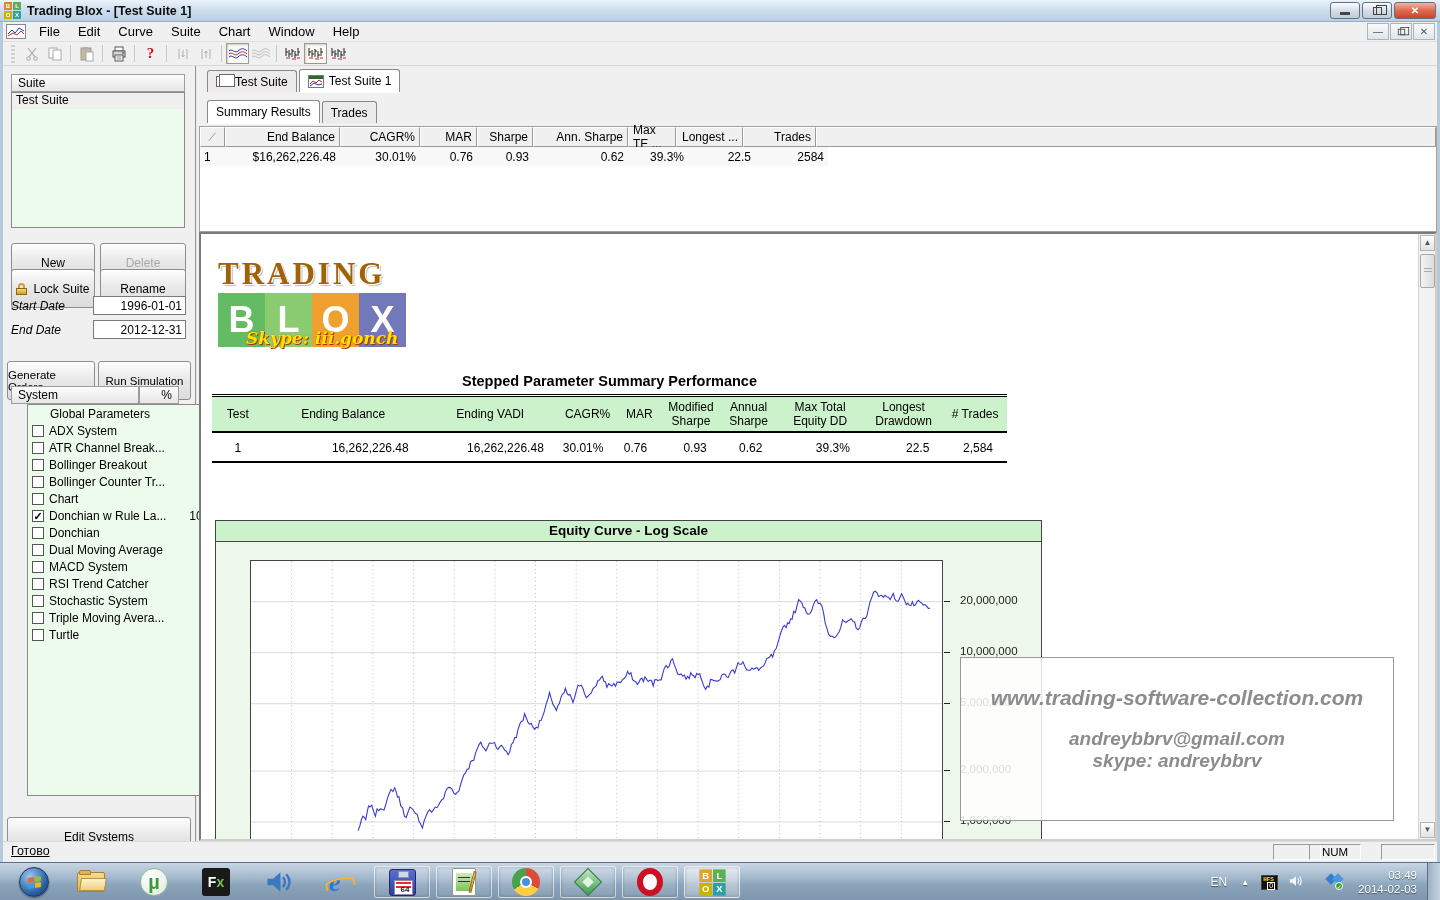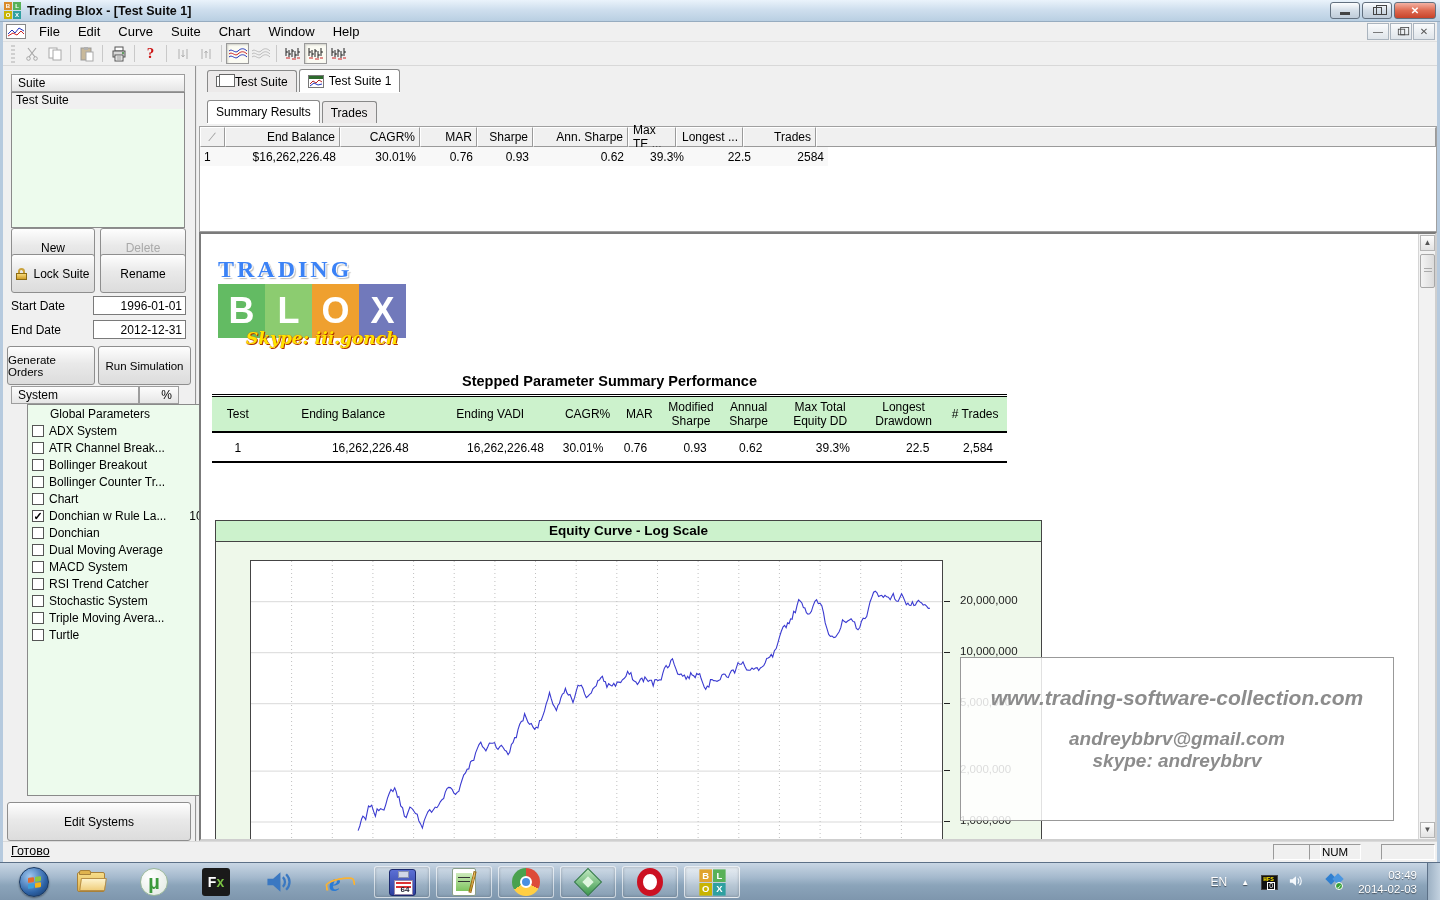--- a/index.html
+++ b/index.html
@@ -49,23 +49,23 @@
   .appbody { position:relative; height:775px; }
   .sidebar { position:absolute; left:0; top:0; width:194px; height:775px; background:#f0f0f0; border-right:2px groove #e8e8e8; }
   .main { position:absolute; left:196px; top:0; right:0; height:775px; background:#f0f0f0; }
 
   
   .panelhdr { position:absolute; height:18px; background:linear-gradient(#fdfdfd,#e6e6e6);
     border:1px solid #9d9d9d; font-size:12px; padding:1px 6px; }
   .listbox { position:absolute; background:#edfbed; border:1px solid #8a8a8a; overflow:hidden; }
   .suite-item { height:16px; padding:0 4px; font-size:12px; background:#f0f0f0; }
   .btn { position:absolute; height:39px; background:linear-gradient(#fefefe,#e9e9e9 45%,#dcdcdc);
-    border:1px solid #8e8e8e; border-radius:3px; font-size:12px; display:flex; align-items:center; justify-content:center; }
+    border:1px solid #8e8e8e; border-radius:3px; font-size:12px; display:flex; align-items:center; justify-content:center;margin-top:15px; }
   .btn.disabled { color:#a9a9a9; }
-  .lbl { position:absolute; font-size:12px; }
+  .lbl { position:absolute; font-size:12px;font-style:italic; }
   .input { position:absolute; height:19px; background:#fff; border:1px solid #7a7a7a; font-size:12px;
     display:flex; align-items:center; justify-content:flex-end; padding:0 3px; }
   .lock-ic { width:12px; height:12px; position:relative; margin-right:5px; }
   .lock-ic .shack { position:absolute; left:2px; top:0; width:7px; height:6px; border:2px solid #caa23c; border-bottom:none; border-radius:4px 4px 0 0; }
   .lock-ic .bod { position:absolute; left:0; top:5px; width:11px; height:7px; background:linear-gradient(#f7d877,#cf9e2a); border:1px solid #8a6a14; }
 
   .sys-item { height:17px; display:flex; align-items:center; font-size:12px; padding:0 4px; }
   .cb { width:12px; height:12px; border:1px solid #555; background:#fff; margin-right:5px; flex:none;
     font-size:11px; line-height:10px; text-align:center; font-weight:bold; }
   .sys-name { flex:1; white-space:nowrap; overflow:hidden; }
@@ -85,22 +85,22 @@
   .grid { position:absolute; left:0; top:60px; right:0; height:106px; background:#fff; border:1px solid #a0a0a0; }
   .gridrow { display:flex; }
   .gh { height:20px; background:#f0f0f0; border:1px solid; border-color:#fff #9a9a9a #9a9a9a #fff;
     font-size:12px; display:flex; align-items:center; justify-content:flex-end; padding:0 4px; }
   .gc { height:19px; font-size:12px; display:flex; align-items:center; justify-content:flex-end; padding:0 4px; background:#f8f8f8; }
 
   
   .report { position:absolute; left:0; top:166px; right:0; height:609px; background:#fff;
     border:2px inset #cfcfcf; overflow:hidden; }
   .logo { position:absolute; left:17px; top:22px; width:228px; height:98px; }
-  .logo-trading { font-family:"Liberation Serif", serif; font-weight:bold; font-size:24px; letter-spacing:3px;
-    color:#3b82f6; text-shadow:1px 1px 0 #fff, 2px 2px 1px #bbb; }
+  .logo-trading { font-family:"Liberation Serif", serif; font-weight:bold; font-size:31px; letter-spacing:3px;
+    color:#a16207; text-shadow:1px 1px 0 #fff, 2px 2px 1px #bbb; }
   .tilerow { display:flex; margin-top:1px; }
   .tile { width:47px; height:54px; color:#fff; font-weight:bold; font-size:36px; display:flex; align-items:center; justify-content:center; font-family:"Liberation Sans", sans-serif; }
   .overlay-script { position:absolute; font-family:"DejaVu Serif", serif; font-style:italic; font-weight:bold;
     color:#ffe400; text-shadow:0 0 1px #cc4400, 1px 1px 0 #aa3300; white-space:nowrap; }
   .report-title { position:absolute; left:285px; top:60px; font-size:23px; font-weight:bold; color:#c9efc9; }
   .sum-title { position:absolute; left:11px; top:139px; width:795px; text-align:center; font-size:14.5px; font-weight:bold; }
   .sumtable { position:absolute; left:11px; top:160px; width:795px; border-collapse:collapse; table-layout:fixed; }
   .sumtable th { background:#ccf2cc; font-weight:normal; font-size:12px; padding:3px 4px; }
   .sumtable thead tr { border-top:3px double #000; border-bottom:2px solid #000; }
   .sumtable td { font-size:12px; padding:8px 4px 6px; }

